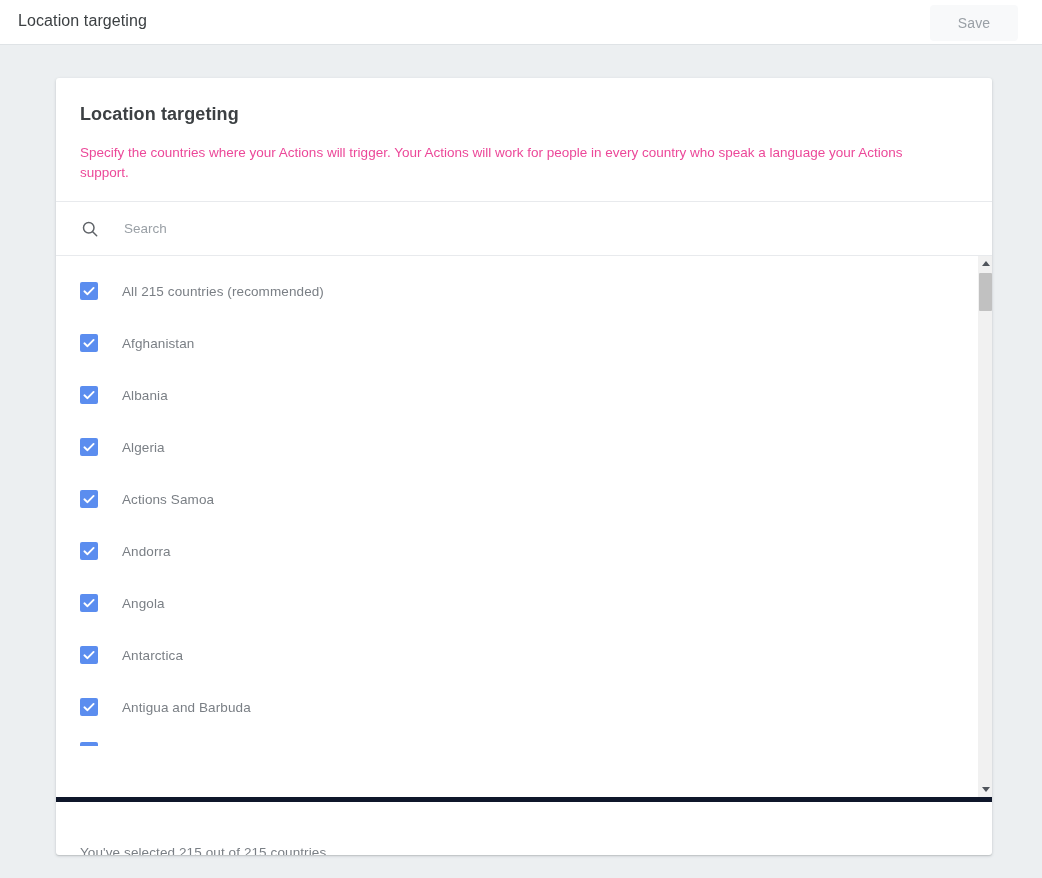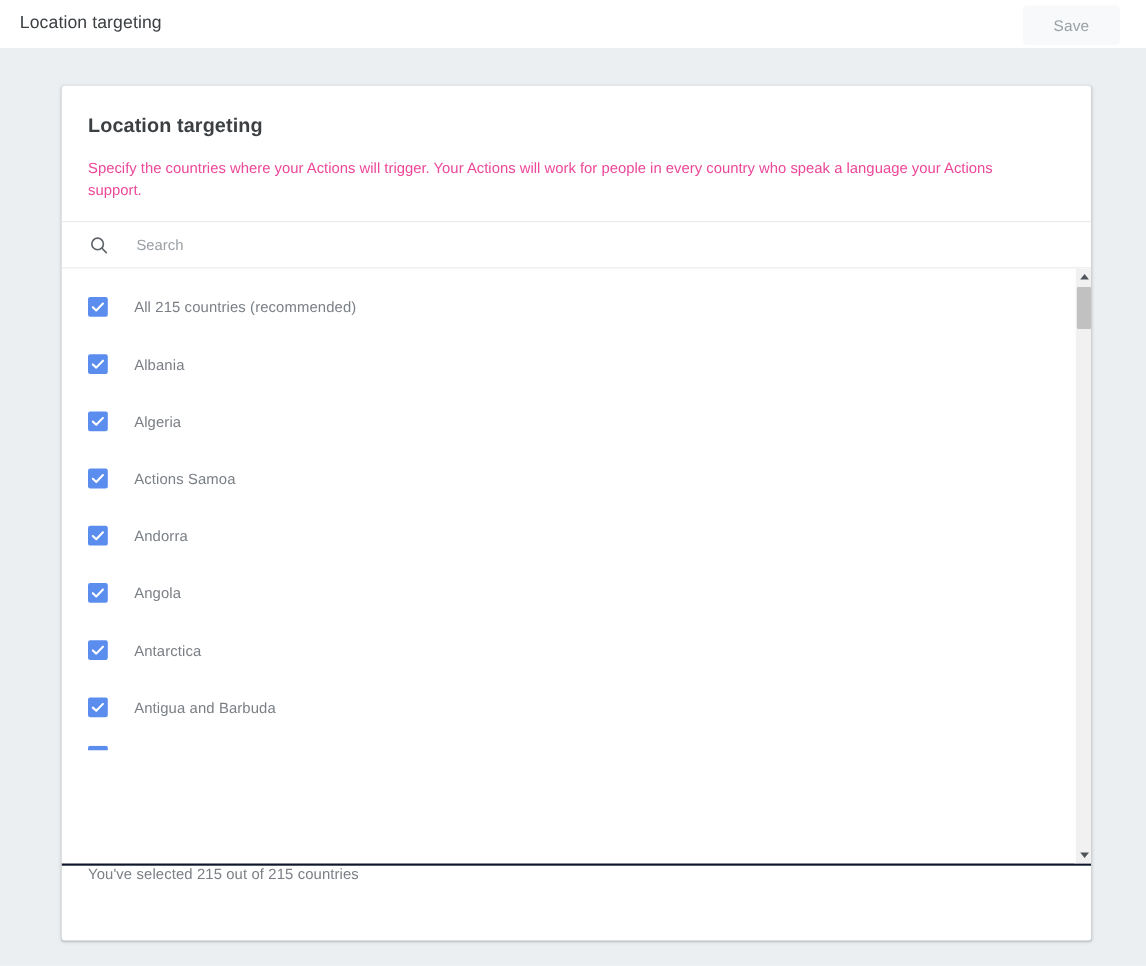--- a/index.html
+++ b/index.html
@@ -77,21 +77,21 @@
     line-height: 20px;
     color: #ec4899;
     margin: 0;
     width: 870px;
     padding-bottom: 18px;
   }
 
   
   .search-row {
     position: relative;
-    height: 43px;
+    height: 55px;
     border-top: 1px solid #e8eaed;
     border-bottom: 1px solid #e8eaed;
     display: flex;
     align-items: center;
     padding-left: 24px;
     box-sizing: border-box;
   }
   .search-icon {
     width: 20px;
     height: 20px;
@@ -204,24 +204,24 @@
     left: 1px;
     top: 17px;
     width: 13px;
     height: 38px;
     background: #c1c1c1;
     border-radius: 1px;
   }
 
   
   .card-footer {
-    border-top: 2px solid #0f172a;
+    border-top: 5px solid #0f172a;
     height: 63px;
     display: flex;
-    align-items: flex-start;
+    align-items: flex-end;
     padding-left: 24px;
     box-sizing: border-box;
   }
   .footer-text {
     font-size: 13.5px;
     color: #7a7f85;
     letter-spacing: 0.1px;
   }
 </style>
 </head>
@@ -250,20 +250,28 @@
   <div class="list-wrap">
     <div class="list-scroll">
       <div class="list-inner" id="list-inner">
           <div class="country-row">
             <span class="cb">
               <svg viewBox="0 0 14 14" fill="none" stroke="#ffffff" stroke-width="1.9" stroke-linecap="round" stroke-linejoin="round">
                 <polyline points="2.4,7.3 5.5,10.2 11.6,3.9"></polyline>
               </svg>
             </span>
             <span class="country-label">All 215 countries (recommended)</span>
+          </div>
+          <div class="country-row">
+            <span class="cb">
+              <svg viewBox="0 0 14 14" fill="none" stroke="#ffffff" stroke-width="1.9" stroke-linecap="round" stroke-linejoin="round">
+                <polyline points="2.4,7.3 5.5,10.2 11.6,3.9"></polyline>
+              </svg>
+            </span>
+            <span class="country-label">Afghanistan</span>
           </div>
           <div class="country-row">
             <span class="cb">
               <svg viewBox="0 0 14 14" fill="none" stroke="#ffffff" stroke-width="1.9" stroke-linecap="round" stroke-linejoin="round">
                 <polyline points="2.4,7.3 5.5,10.2 11.6,3.9"></polyline>
               </svg>
             </span>
             <span class="country-label">Albania</span>
           </div>
           <div class="country-row">

